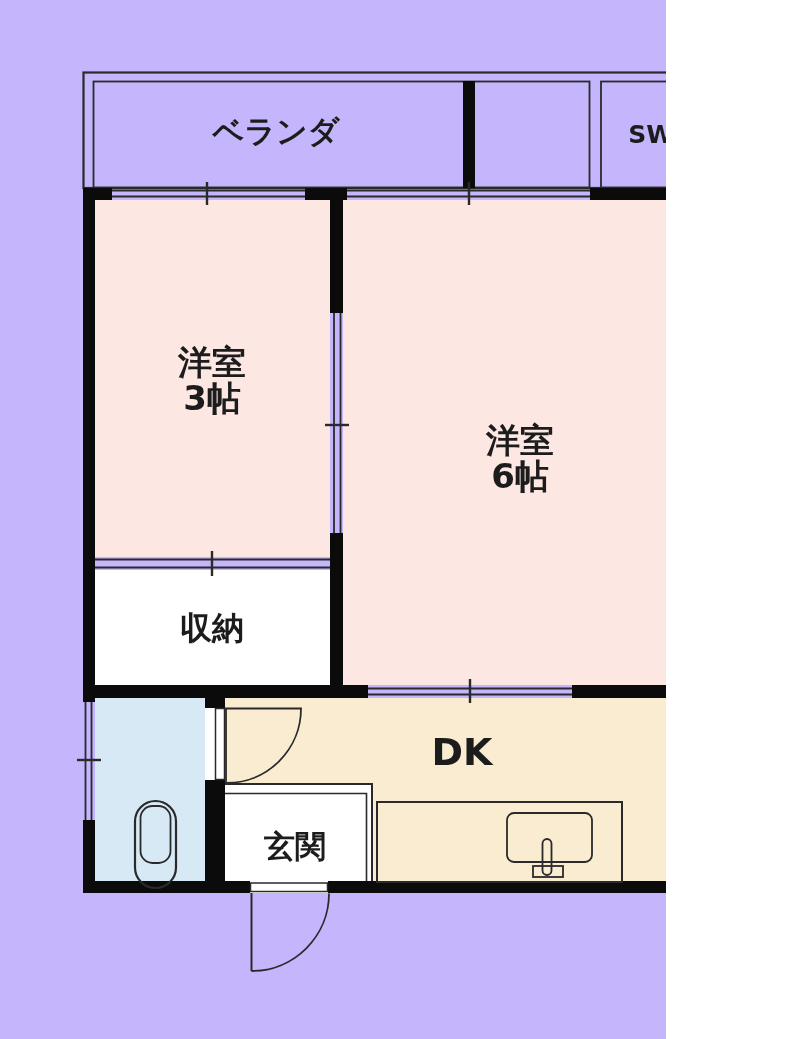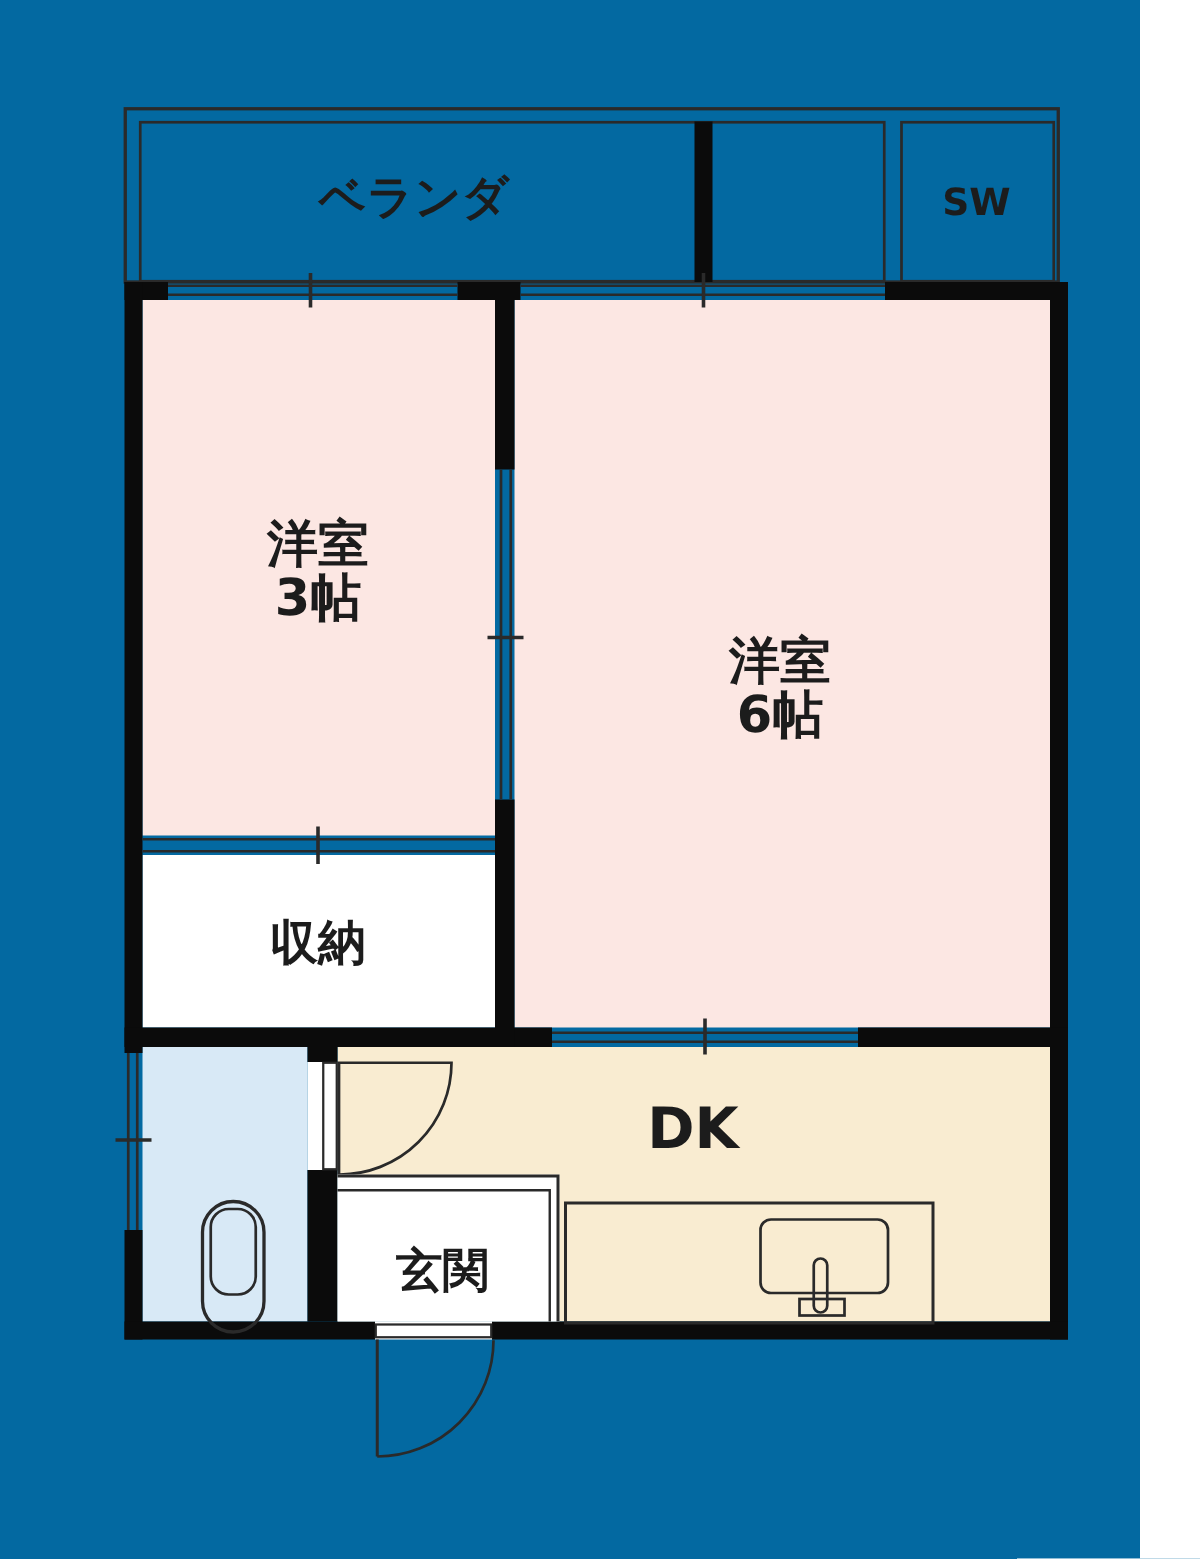--- a/index.html
+++ b/index.html
@@ -1,19 +1,19 @@
 <!DOCTYPE html>
 <html><head>
 <meta charset="utf-8">
 <style>
   html,body{margin:0;padding:0;background:#ffffff;}
   .canvas{
     position:relative;
-    width:760px;height:1039px;
-    background:#0369a1;
+    width:666px;height:1039px;
+    background:#c4b5fd;
     font-family:"DejaVu Sans",sans-serif;
     overflow:hidden;
   }
   svg{display:block;}
   text{
     font-family:"DejaVu Sans",sans-serif;
     fill:#1c1c1c;
     font-weight:600;
     text-anchor:middle;
   }

